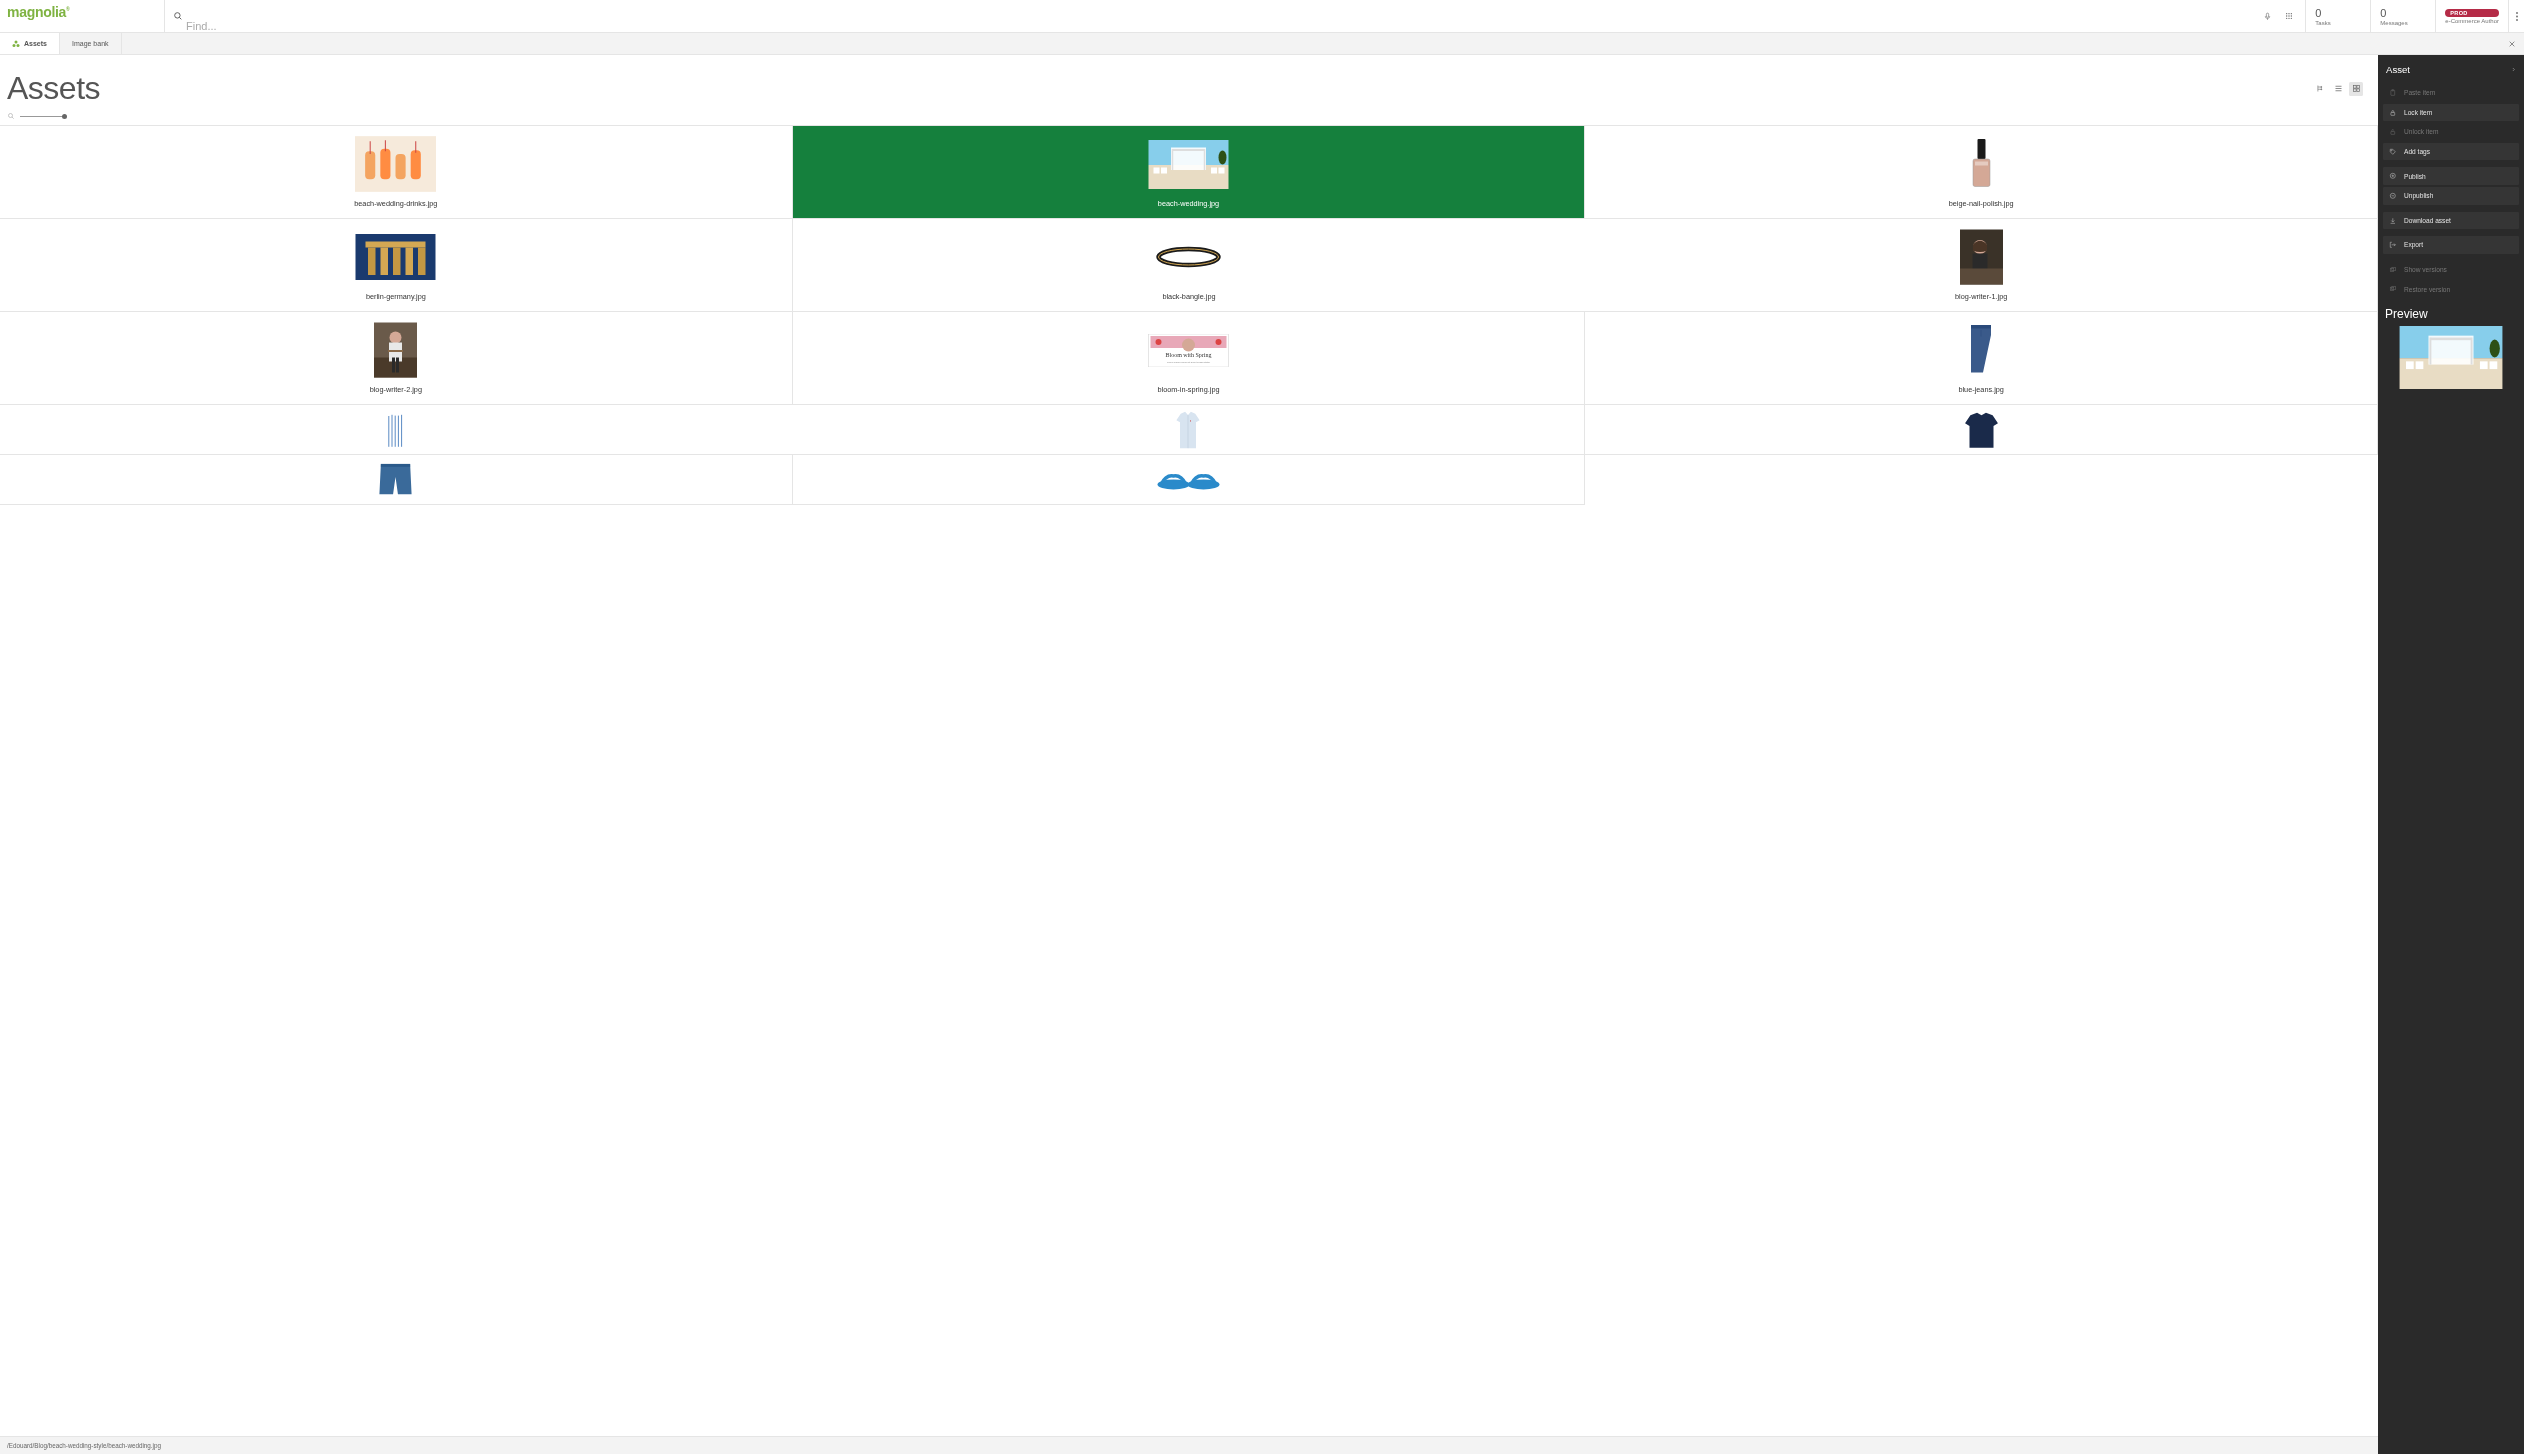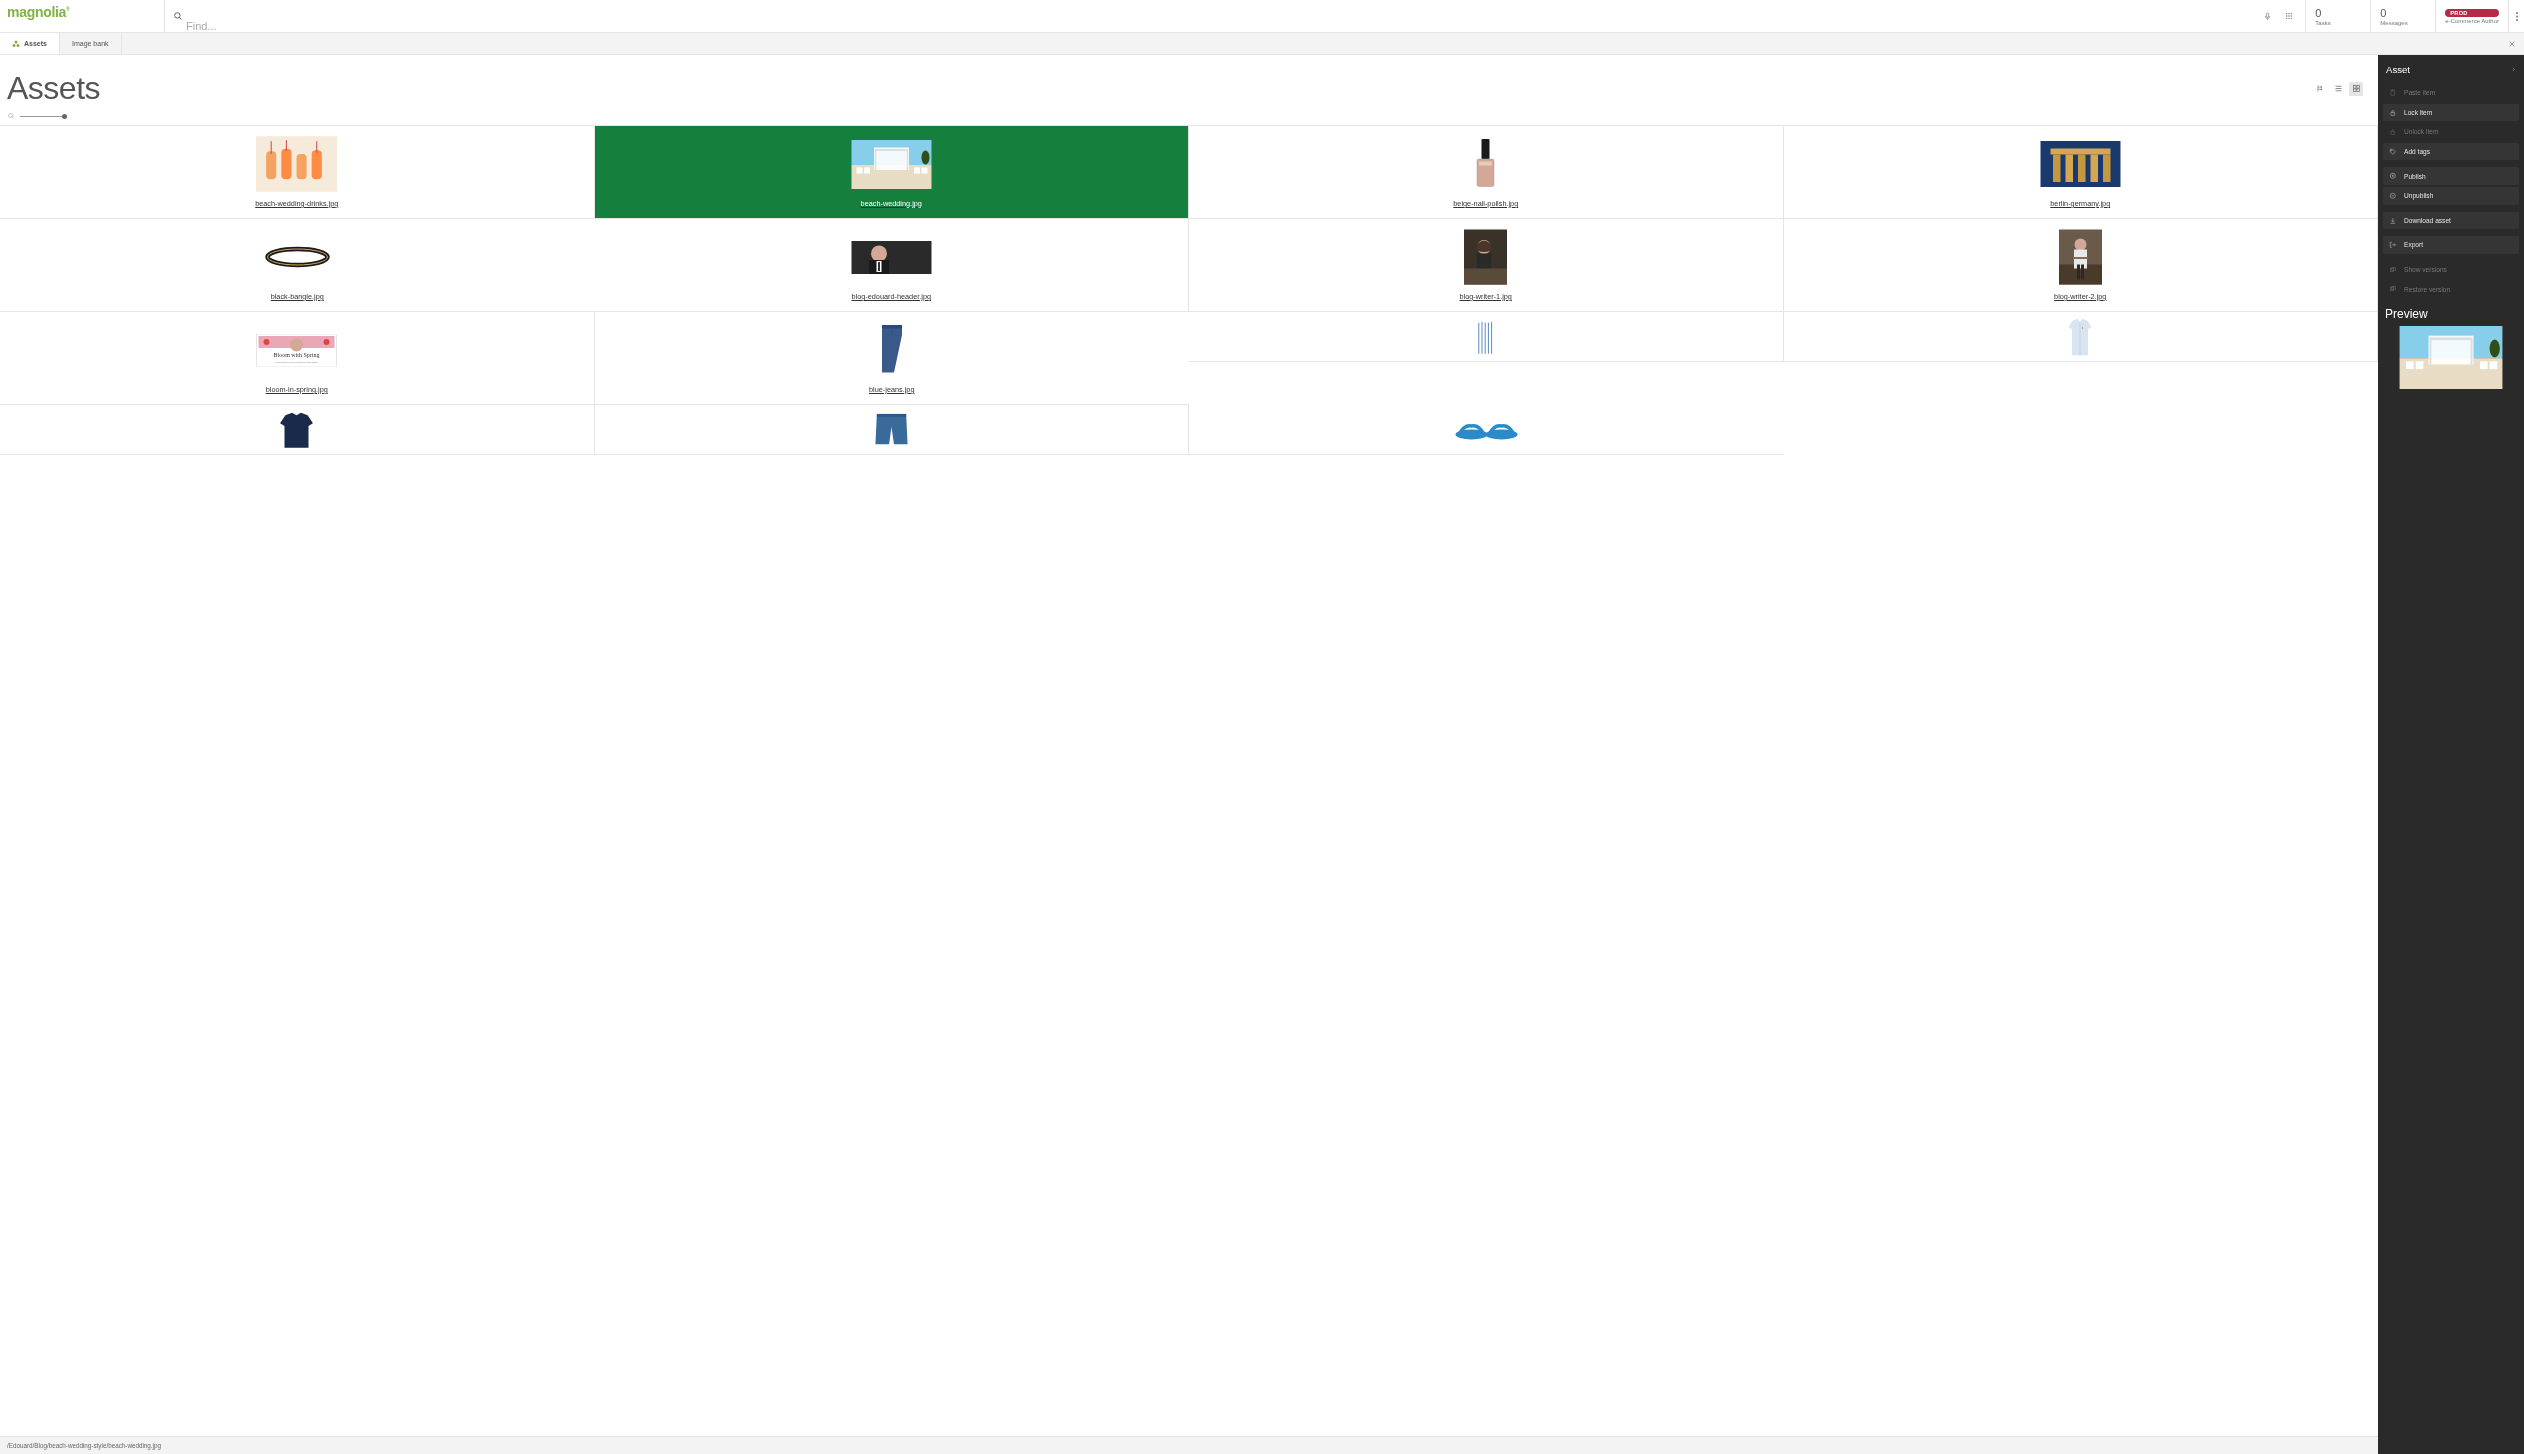--- a/index.html
+++ b/index.html
@@ -39,21 +39,21 @@
 .viewbtns { margin-left: auto; display: flex; gap: 4px; align-items: center; padding-right: 8px; }
 .viewbtn { width: 14px; height: 14px; display: flex; align-items: center; justify-content: center; color: #666; border-radius: 1.5px; }
 .viewbtn.active { background: #e5e5e5; }
 .filterbar { padding: 3px 7px 5px; display: flex; align-items: center; gap: 3px; }
 .filterbar .sicon { color: #aaa; }
 .slider { width: 45px; height: 1px; background: #999; position: relative; margin-left: 2px; }
 .slider .knob { position: absolute; right: -2px; top: -2px; width: 5px; height: 5px; background: #666; border-radius: 50%; }
 
 
 .grid-wrap { flex: 1; overflow: hidden; border-top: 1px solid #e5e5e5; }
-.grid { display: grid; grid-template-columns: repeat(4, 1fr); text-decoration: underline; }
+.grid { display: grid; grid-template-columns: repeat(3, 1fr); }
 .card { border-right: 0.5px solid #e5e5e5; border-bottom: 0.5px solid #e5e5e5; height: 93px; display: flex; flex-direction: column; align-items: center; justify-content: center; gap: 7px; padding: 5px; }
 .card:nth-child(5n) { border-right: none; }
 .card.selected { background: #15803d; }
 .card.selected .fname { color: #fff; }
 .thumb { width: 81px; height: 56px; display: flex; align-items: center; justify-content: center; }
 .thumb svg { display: block; }
 .fname { font-size: 7.3px; text-align: center; }
 
 
 .card.partial { height: 50px; overflow: hidden; }
@@ -268,32 +268,20 @@
               <div class="thumb">
                 <svg width="71" height="30" viewBox="0 0 140 60">
                   <ellipse cx="70" cy="30" rx="60" ry="16" fill="none" stroke="#1a1a1a" stroke-width="9"></ellipse>
                   <ellipse cx="70" cy="30" rx="60" ry="16" fill="none" stroke="#d4a853" stroke-width="2"></ellipse>
                 </svg>
               </div>
               <div class="fname">black-bangle.jpg</div>
             </div>
             <div class="card">
               <div class="thumb">
-                <svg width="81" height="33" viewBox="0 0 160 66">
-                  <rect width="160" height="66" fill="#2a2a2a"></rect>
-                  <circle cx="55" cy="25" r="16" fill="#d4a896"></circle>
-                  <rect x="35" y="38" width="40" height="28" fill="#1a1a1a"></rect>
-                  <rect x="50" y="40" width="10" height="22" fill="#fff"></rect>
-                  <rect x="53" y="42" width="4" height="18" fill="#333"></rect>
-                </svg>
-              </div>
-              <div class="fname">blog-edouard-header.jpg</div>
-            </div>
-            <div class="card">
-              <div class="thumb">
                 <svg width="43" height="56" viewBox="0 0 86 110">
                   <rect width="86" height="110" fill="#3a3228"></rect>
                   <circle cx="40" cy="35" r="14" fill="#d4a896"></circle>
                   <path d="M26 30 Q40 15 54 30 L54 42 Q40 48 26 42 Z" fill="#4a3526"></path>
                   <rect x="25" y="48" width="30" height="40" fill="#2a2a2a"></rect>
                   <rect x="0" y="78" width="86" height="32" fill="#5a4a3a"></rect>
                 </svg>
               </div>
               <div class="fname">blog-writer-1.jpg</div>
             </div>

